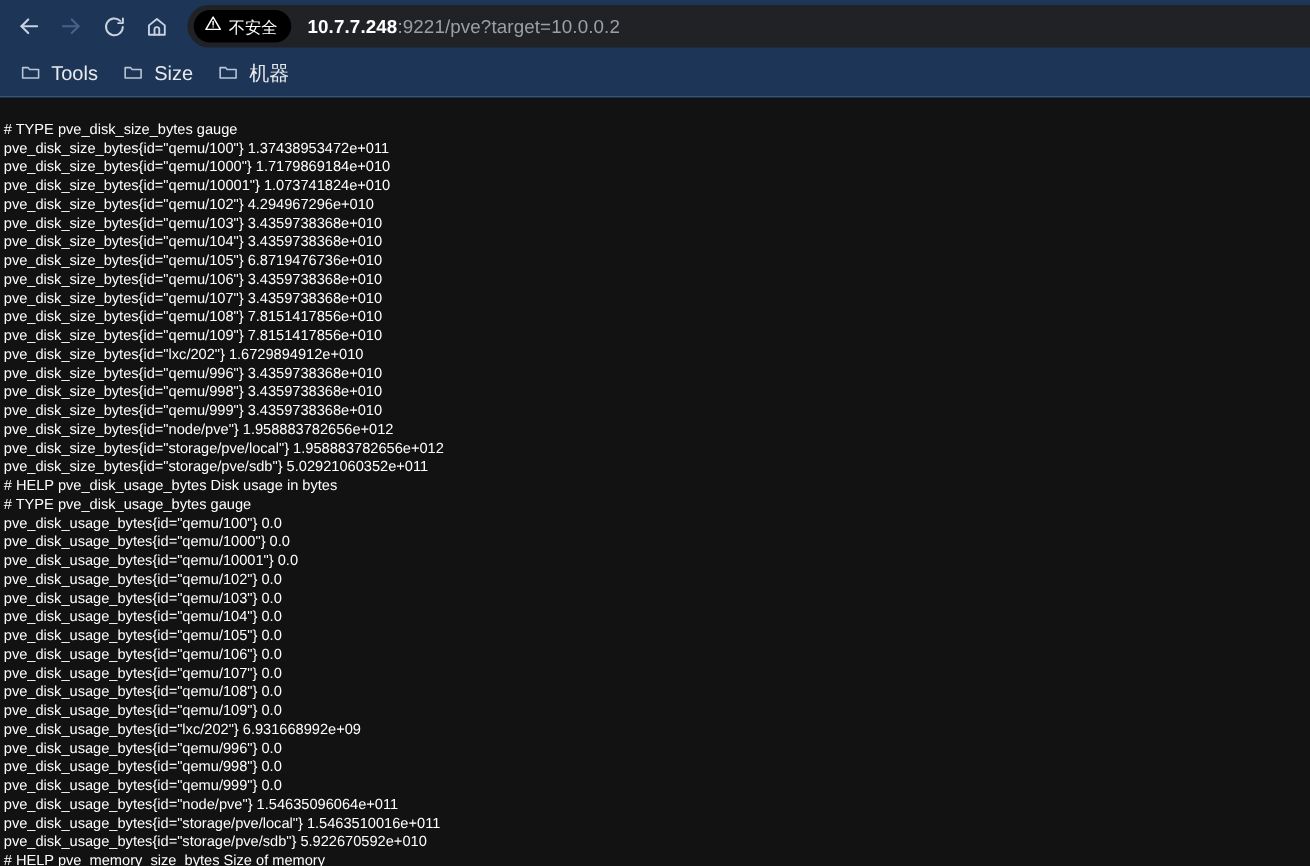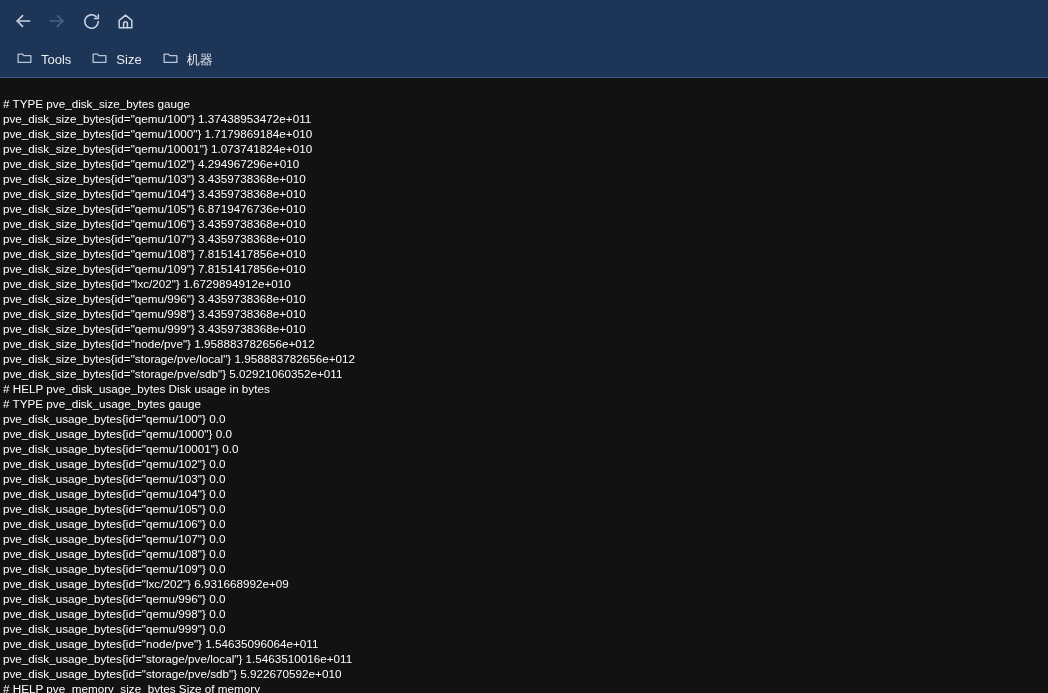--- a/index.html
+++ b/index.html
@@ -102,21 +102,21 @@
   .bm-item {
     display: flex;
     align-items: center;
     height: 28px;
     padding: 0 10px 0 4px;
     border-radius: 4px;
     margin-right: 6px;
   }
   .bm-label {
     color: #e8eaed;
-    font-size: 13px;
+    font-size: 16px;
     margin-left: 8px;
     line-height: 1;
     white-space: nowrap;
   }
   .folder-icon { display: block; }
 
   
   .content {
     flex: 1 1 auto;
     background: #121212;
@@ -170,20 +170,33 @@
 
     <div class="nav-btn">
       <span>
         <svg width="19" height="19" viewBox="0 0 24 24" fill="none" stroke="#c8d3e0" stroke-width="1.9" stroke-linecap="round" stroke-linejoin="round">
           <path d="M4 10.5 12 4l8 6.5V20H4z"></path>
           <path d="M9.6 20v-5.4a2.4 2.4 0 0 1 4.8 0V20"></path>
         </svg>
       </span>
     </div>
 
+    <div class="omnibox">
+      <div class="security-chip">
+        <span>
+          <svg width="15" height="15" viewBox="0 0 24 24" fill="none" stroke="#ffffff" stroke-width="1.9" stroke-linecap="round" stroke-linejoin="round">
+            <path d="M12 4.2 21.2 20H2.8z"></path>
+            <line x1="12" y1="10" x2="12" y2="14.3"></line>
+            <line x1="12" y1="16.8" x2="12" y2="16.9"></line>
+          </svg>
+        </span>
+        <span class="chip-label">不安全</span>
+      </div>
+      <div class="url-text"><span class="url-host">10.7.7.248</span><span class="url-path">:9221/pve?target=10.0.0.2</span></div>
+    </div>
   </div>
 
   <div class="bookmarks">
 
     <div class="bm-item">
       <span class="folder-icon">
         <svg width="17" height="17" viewBox="0 0 24 24" fill="none" stroke="#b9c6d6" stroke-width="1.8" stroke-linecap="round" stroke-linejoin="round">
           <path d="M3 7.2h6.2l1.7 2.2H21V19H3z"></path>
         </svg>
       </span>

